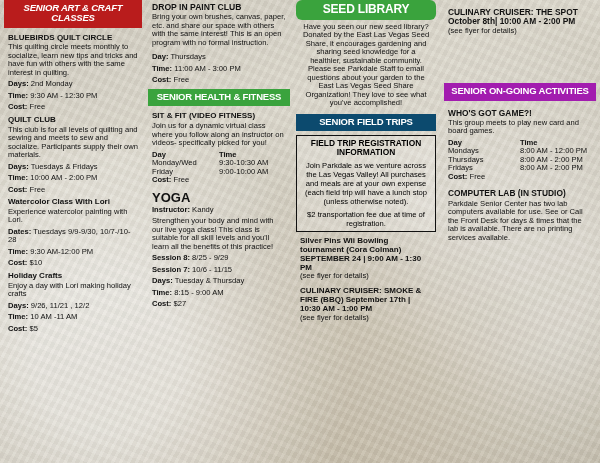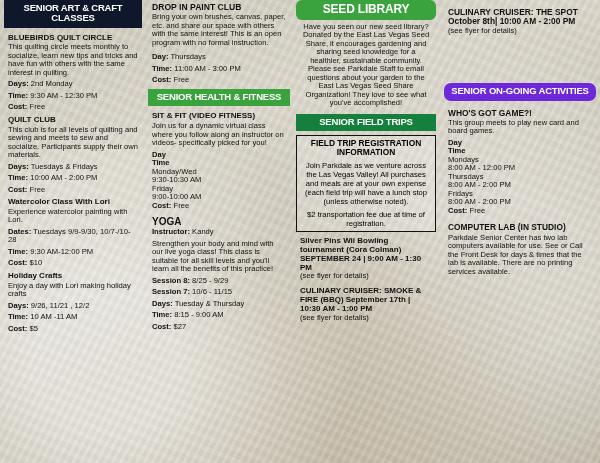--- a/index.html
+++ b/index.html
@@ -44,43 +44,43 @@
     top: 0;
   }
   .hdr {
     color: #ffffff;
     font-weight: bold;
     text-align: center;
     padding: 3px 4px 4px 4px;
     line-height: 1.08;
     letter-spacing: -0.2px;
   }
-  .h-red   { background: #0f172a; }
+  .h-red   { background: #b91c1c; font-style: italic; }
   .h-green { background: #3aa33d; }
-  .h-blue  { background: #6d28d9; border-radius: 7px; }
-  .h-orange{ background: #15803d; }
+  .h-blue  { background: #a21caf; }
+  .h-orange{ background: #0c4a6e; }
   .body {
     color: #111111;
     line-height: 1.12;
     padding: 2px 4px 0 4px;
   }
   .body p { margin: 0 0 3px 0; }
   .sub {
     font-weight: bold;
     margin: 4px 0 1px 0;
     line-height: 1.1;
   }
   .b { font-weight: bold; }
   .center { text-align: center; }
   .boxed {
     border: 1px solid #111;
     padding: 3px 4px;
     background: rgba(255,255,255,0.18);
   }
-  .rowline { display: flex; flex-direction: column; }
+  .rowline { display: flex; }
   .rowline > span:first-child { flex: 0 0 50%; }
 </style>
 </head>
 <body>
 
 <div class="bg"></div>
 
 <div class="page">
 
   <div class="col" style="left:4px; width:138px;">
@@ -133,21 +133,21 @@
       <div class="rowline">
         <span>Monday/Wed</span>
         <span>9:30-10:30 AM</span>
       </div>
       <div class="rowline">
         <span>Friday</span>
         <span>9:00-10:00 AM</span>
       </div>
       <p><span class="b">Cost:</span> <span>Free</span></p>
 
-      <div class="sub" style="font-size:10px; margin-top:6px;">YOGA</div>
+      <div class="sub" style="font-size:13px; margin-top:6px;">YOGA</div>
       <p><span class="b">Instructor:</span> <span>Kandy</span></p>
       <p>Strengthen your body and mind with our live yoga class!  This class is suitable for all skill levels and you'll learn all the benefits of this practice!</p>
       <p><span class="b">Session 8:</span> <span>8/25 - 9/29</span></p>
       <p><span class="b">Session 7:</span> <span>10/6 - 11/15</span></p>
       <p><span class="b">Days:</span> <span>Tuesday &amp; Thursday</span></p>
       <p><span class="b">Time:</span> <span>8:15 - 9:00 AM</span></p>
       <p><span class="b">Cost:</span> <span>$27</span></p>
     </div>
   </div>
 

